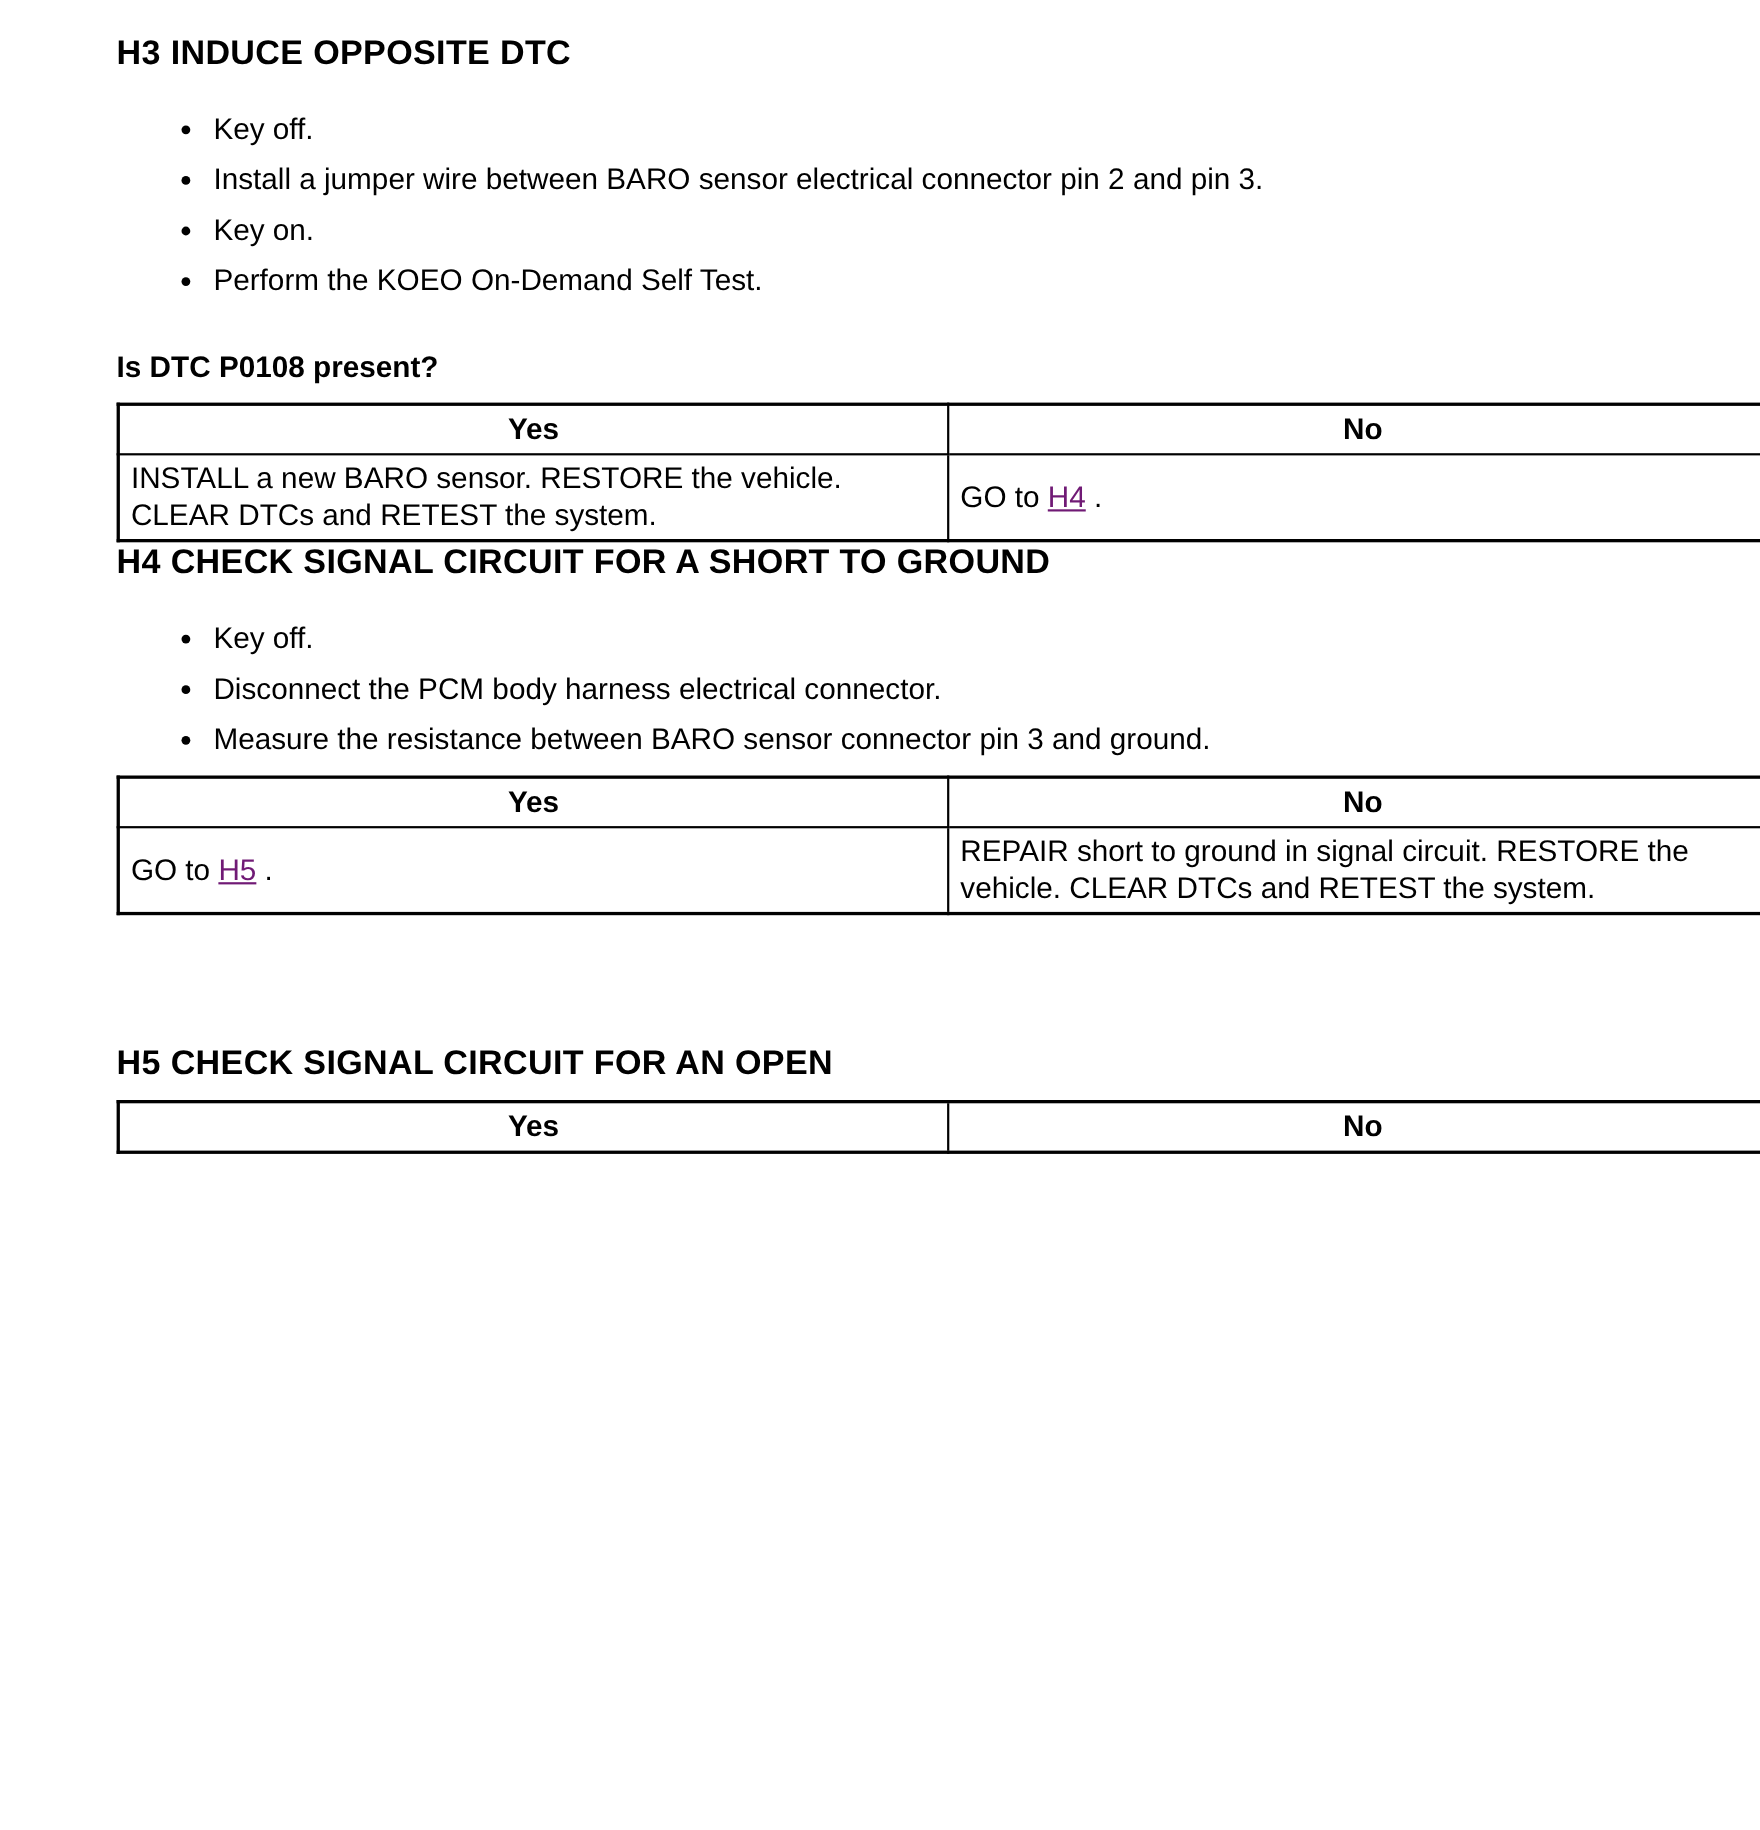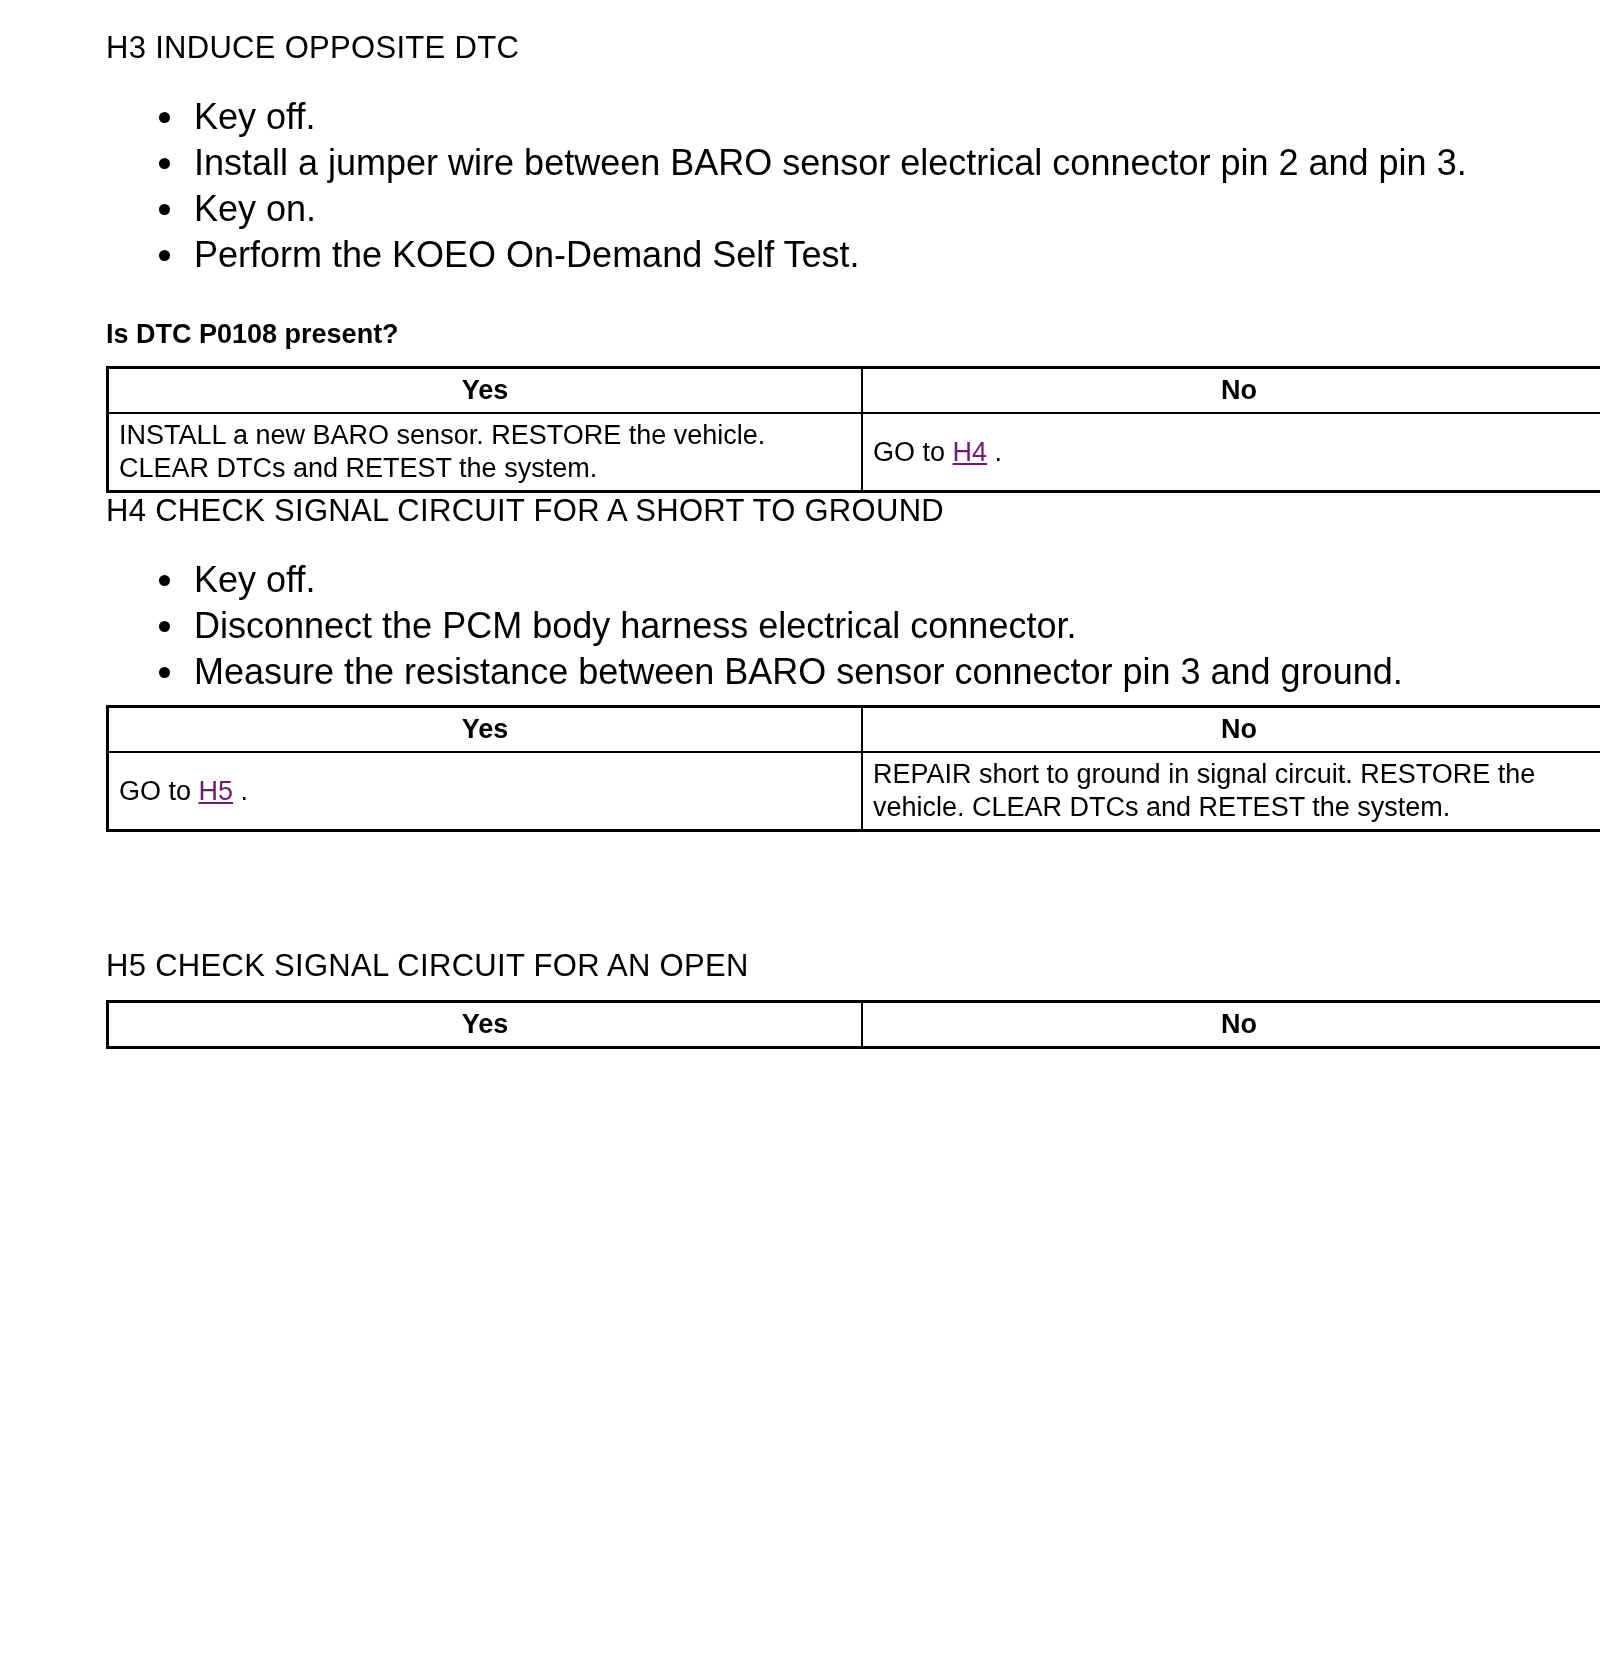--- a/index.html
+++ b/index.html
@@ -14,29 +14,29 @@
     width: 1600px;
     min-height: 1664px;
   }
   .page {
     padding: 30px 120px 40px 106px;
   }
   .section { margin: 0; }
   .section + .section { }
   .section-heading {
     font-size: 31px;
-    font-weight: normal;
+    font-weight: bold;
     margin: 0;
     letter-spacing: 0.3px;
   }
   ul.bullets {
     list-style-type: disc;
     margin: 34px 0 0 0;
     padding-left: 82px;
-    font-size: 36px;
+    font-size: 27px;
     line-height: 34px;
   }
   ul.bullets li {
     margin-bottom: 12px;
     padding-left: 6px;
   }
   .question {
     font-size: 27px;
     font-weight: bold;
     margin: 46px 0 0 0;

